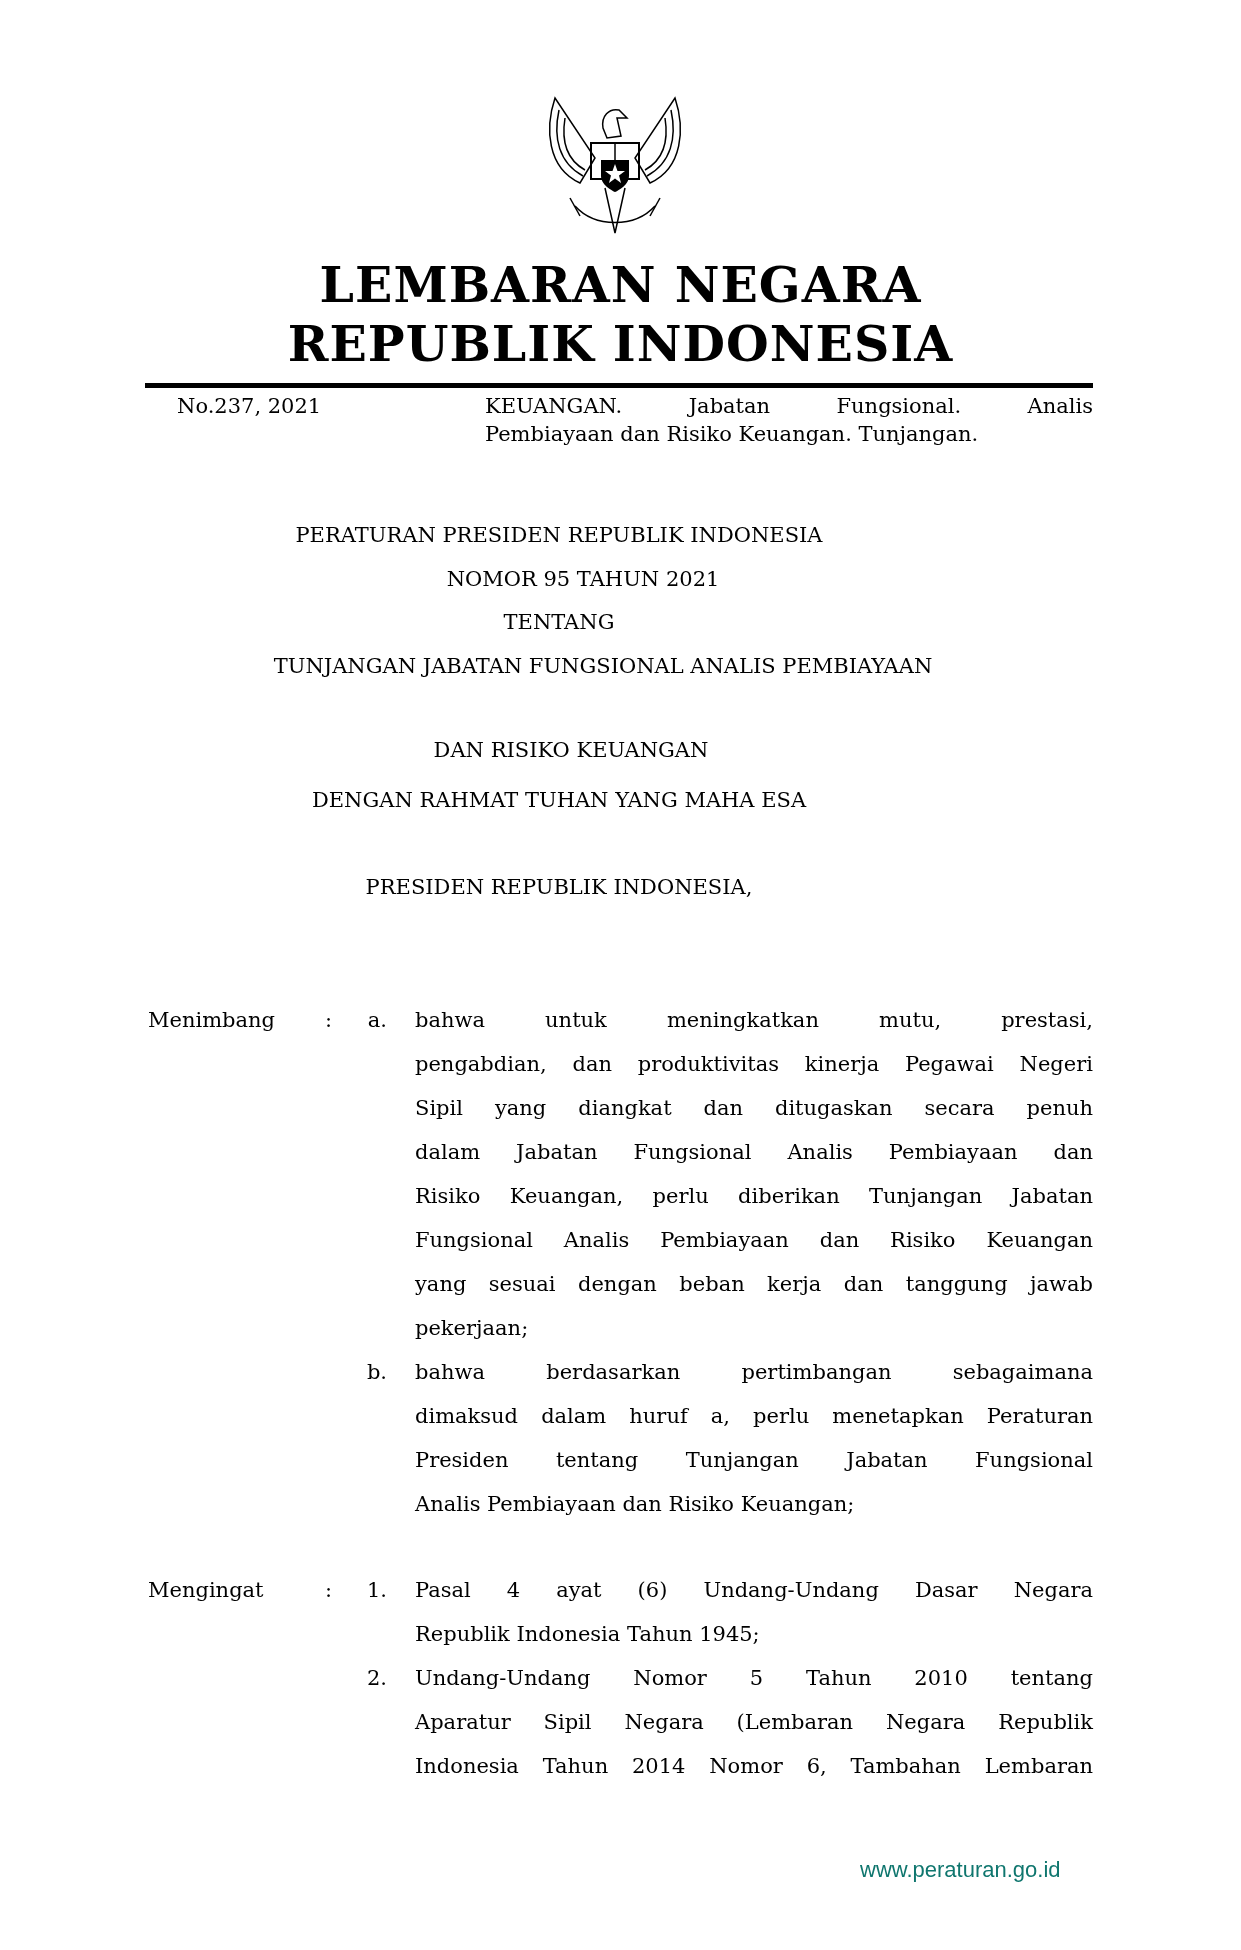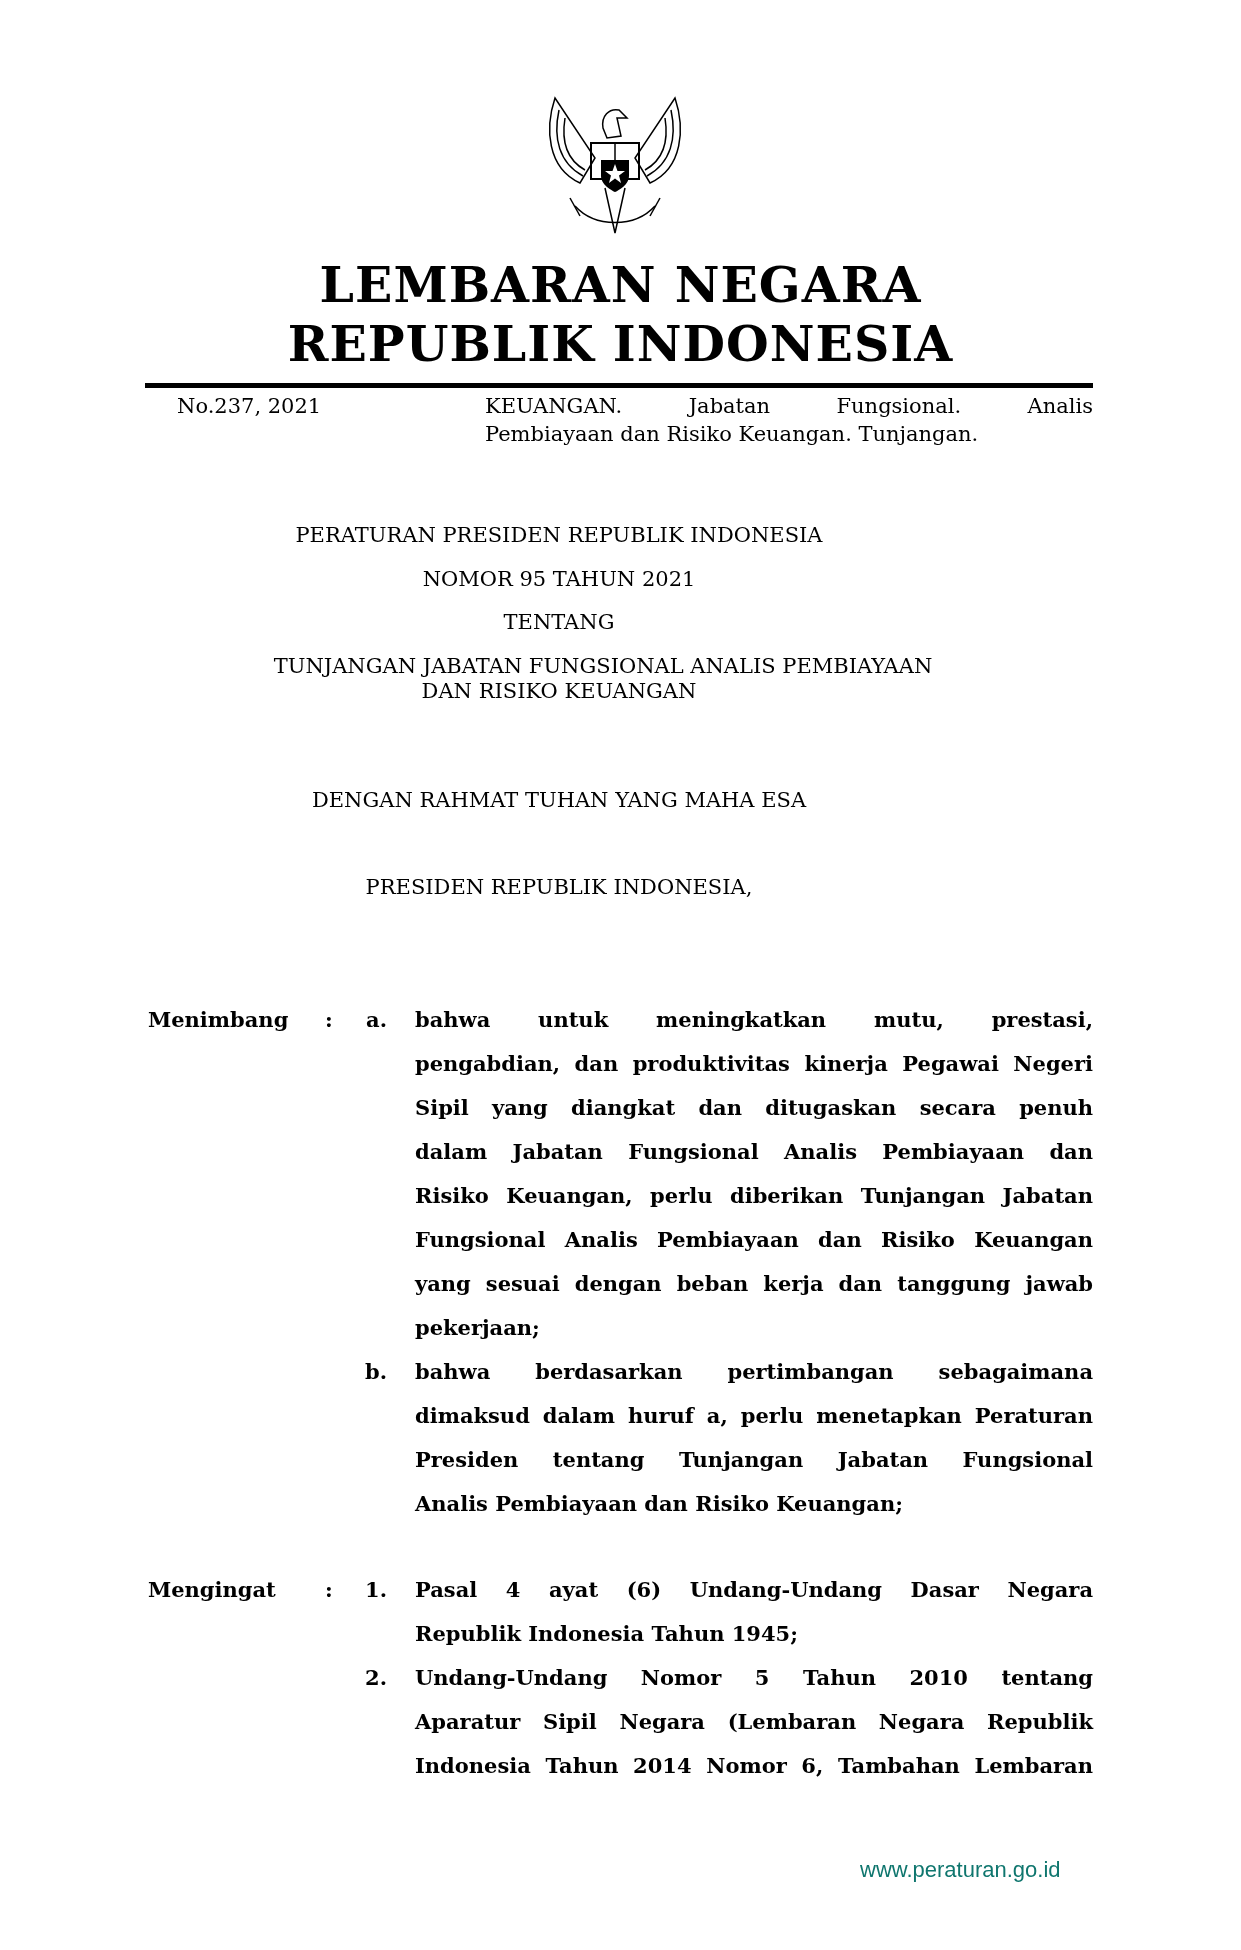--- a/index.html
+++ b/index.html
@@ -8,21 +8,21 @@
   .abs { position: absolute; }
   .emblem { left: 535px; top: 88px; width: 160px; height: 160px; }
   .title { left: 0; width: 1241px; text-align: center; font-family: "DejaVu Serif", serif;
            font-weight: bold; font-size: 49px; letter-spacing: 1px; line-height: 60px; }
   .rule { left: 145px; width: 948px; top: 383px; height: 5px; background: #000; }
   .meta { font-size: 21px; line-height: 28px; }
   .no { left: 145px; top: 392px; margin-left: 32px; }
   .subject { left: 485px; top: 392px; width: 608px; text-align: justify; text-align-last: left; }
   .subject .l1 { display: block; text-align: justify; text-align-last: justify; }
   .center { left: 0; width: 1118px; text-align: center; font-size: 21px; line-height: 28px; }
-  .body { font-size: 21px; line-height: 44px; font-weight: bold; }
+  .body { font-size: 21px; line-height: 44px; }
   .label { left: 148px; }
   .colon { left: 325px; }
   .num { left: 345px; width: 42px; text-align: right; }
   .para { left: 415px; width: 678px; text-align: justify; }
   .para span.line { display: block; text-align: justify; text-align-last: justify; white-space: nowrap; }
   .para span.line.last { text-align-last: left; }
   .footer { left: 860px; top: 1857px; font-family: "Liberation Sans", sans-serif; font-size: 22px; color: #0f766e; }
 </style>
 </head>
 <body>
@@ -58,24 +58,24 @@
 
 <div class="abs rule"></div>
 
 <div class="abs meta no">No.237, 2021</div>
 <div class="abs meta subject">
   <span class="l1">KEUANGAN. Jabatan Fungsional. Analis</span>
   <span>Pembiayaan dan Risiko Keuangan. Tunjangan.</span>
 </div>
 
 <div class="abs center" style="top:521px;">PERATURAN PRESIDEN REPUBLIK INDONESIA</div>
-<div class="abs center" style="top:565px;">NOMOR 95 TAHUN 2021</div>
+<div class="abs center" style="top:565px;padding-left:24px;">NOMOR 95 TAHUN 2021</div>
 <div class="abs center" style="top:608px;">TENTANG</div>
 <div class="abs center" style="top:652px;padding-left:44px;">TUNJANGAN JABATAN FUNGSIONAL ANALIS PEMBIAYAAN</div>
-<div class="abs center" style="top:677px;">DAN RISIKO KEUANGAN</div>
+<div class="abs center" style="top:736px;padding-left:12px;">DAN RISIKO KEUANGAN</div>
 <div class="abs center" style="top:786px;">DENGAN RAHMAT TUHAN YANG MAHA ESA</div>
 <div class="abs center" style="top:873px;">PRESIDEN REPUBLIK INDONESIA,</div>
 
 <div class="abs body label" style="top:998px;">Menimbang</div>
 <div class="abs body colon" style="top:998px;">:</div>
 <div class="abs body num" style="top:998px;">a.</div>
 <div class="abs body para" style="top:998px;">
   <span class="line">bahwa untuk meningkatkan mutu, prestasi,</span>
   <span class="line">pengabdian, dan produktivitas kinerja Pegawai Negeri</span>
   <span class="line">Sipil yang diangkat dan ditugaskan secara penuh</span>

